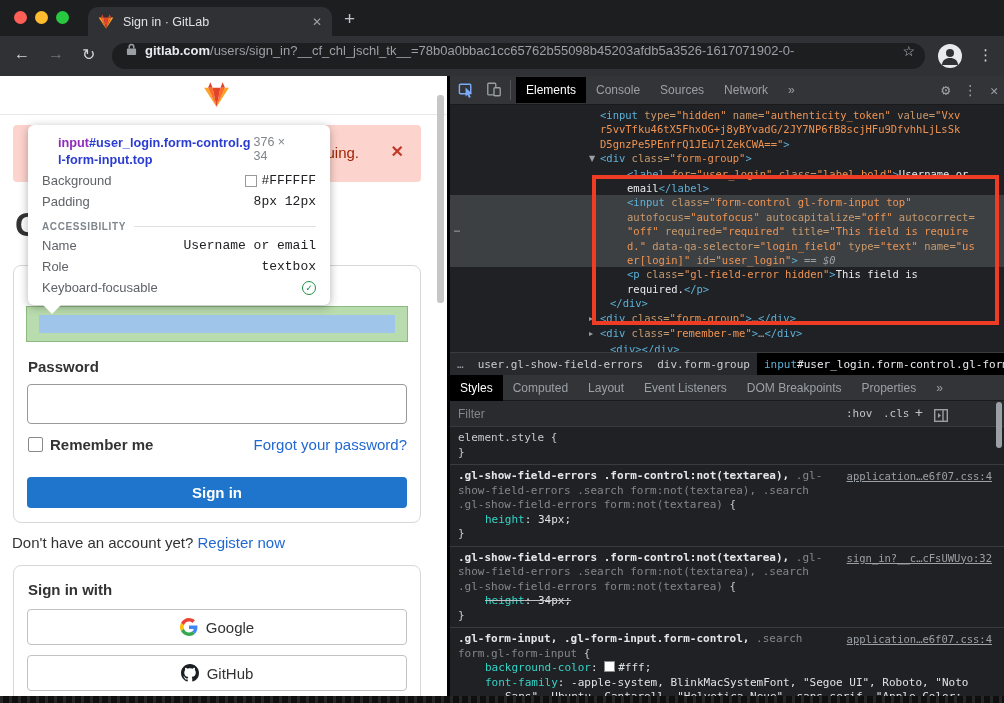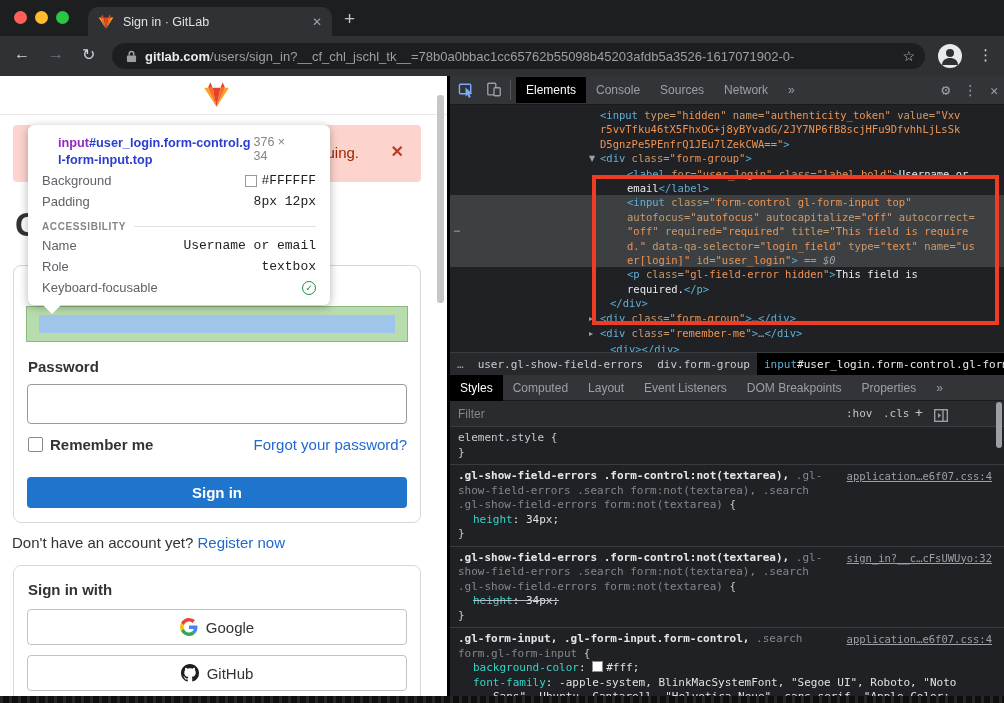--- a/index.html
+++ b/index.html
@@ -13,21 +13,21 @@
   .light.r{background:#ff5f57}.light.y{background:#febc2e}.light.g{background:#28c840}
   .tab{position:absolute;left:88px;top:7px;width:244px;height:29px;background:#303134;
        border-radius:10px 10px 0 0;display:flex;align-items:center;padding:0 10px;box-sizing:border-box;}
   .tab-title{color:#dfe1e5;font-size:12.5px;margin-left:9px;flex:1;white-space:nowrap;overflow:hidden;}
   .tab-close{color:#9aa0a6;font-size:12px;cursor:default;}
   .newtab{position:absolute;left:344px;top:8px;color:#c0c4c9;font-size:19px;font-weight:400;}
   .urlbar{position:absolute;left:0;top:36px;width:100%;height:40px;background:#303134;}
   .nav-ic{position:absolute;top:9px;font-size:16px;color:#d2d5d9;}
   .nav-ic.dim{color:#6e7276;}
   .pill{position:absolute;left:112px;top:7px;width:813px;height:26px;background:#1d1e20;border-radius:13px;
-        display:flex;align-items:center;overflow:hidden;}
+        display:flex;overflow:hidden;}
   .url-host{color:#e8eaed;font-size:13px;font-weight:bold;}
   .url-path{color:#9aa0a6;font-size:13px;white-space:nowrap;}
   .pill-star{margin-left:auto;margin-right:10px;color:#bdc1c6;font-size:14px;}
   .avatar{position:absolute;left:938px;top:8px;width:24px;height:24px;border-radius:50%;background:#e8eaed;overflow:hidden;}
   .kebab{position:absolute;left:978px;top:10px;color:#d2d5d9;font-size:15px;}
 
   
   .page{position:absolute;left:0;top:76px;width:447px;height:620px;background:#fff;overflow:hidden;}
   .page-logo{position:absolute;left:203px;top:6px;}
   .page-divider{position:absolute;left:0;top:38px;width:100%;height:1px;background:#e8e8e8;}
@@ -112,21 +112,21 @@
   .f-item{position:absolute;top:6px;color:#c0c4c9;font-size:11px;}
   .f-hov{left:396px}.f-cls{left:433px}.f-plus{left:465px;font-size:13px;top:4px;}
   .f-pane-ic{position:absolute;left:484px;top:6px;}
   .styles-scroll{position:absolute;left:546px;top:326px;width:6px;height:46px;background:#9aa0a6;border-radius:3px;}
 
   .rules{position:absolute;left:0;top:351px;width:100%;height:269px;overflow:hidden;font-size:11px;line-height:14.5px;}
   .rule{position:relative;border-bottom:1px solid #3a3b3e;padding:4px 0;}
   .sel-line{padding:0 12px 0 8px;white-space:pre-wrap;position:relative;}
   .tk-m{color:#e4e6e9;font-weight:bold}.tk-u{color:#82878c}.tk-es{color:#c5c8cc}.tk-b{color:#c5c8cc}
   .rule-link{float:right;color:#9aa0a6;text-decoration:underline;font-size:10.5px;margin-left:8px;}
-  .prop{padding-left:43px;text-indent:-20px;padding-right:10px;}
+  .prop{padding-left:55px;text-indent:-20px;padding-right:10px;}
   .prop.strike{text-decoration:line-through;text-decoration-color:#bdc1c6;}
   .tk-pn{color:#35d4c7}.tk-pv{color:#dfe1e5}
   .swatch{display:inline-block;width:9px;height:9px;border:1px solid #8a8a8a;margin:0 3px 0 0;vertical-align:-1px;}
   .close-brace{padding-left:8px;color:#c5c8cc;}
 
   .glitch{position:absolute;left:0;bottom:0;width:100%;height:7px;
           background:repeating-linear-gradient(90deg,#262626 0 3px,#0f0f0f 3px 9px);}
 </style>
 </head>
 <body>

